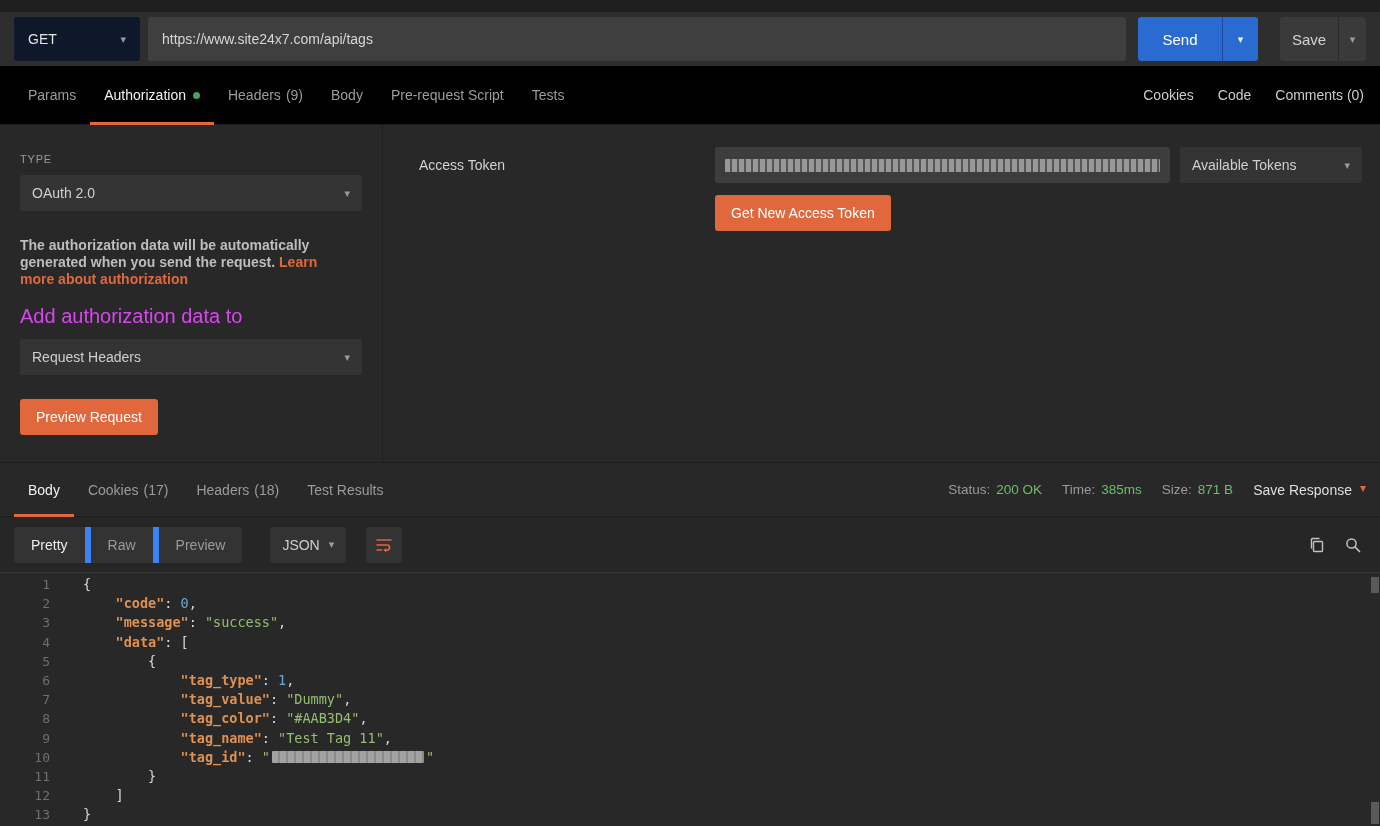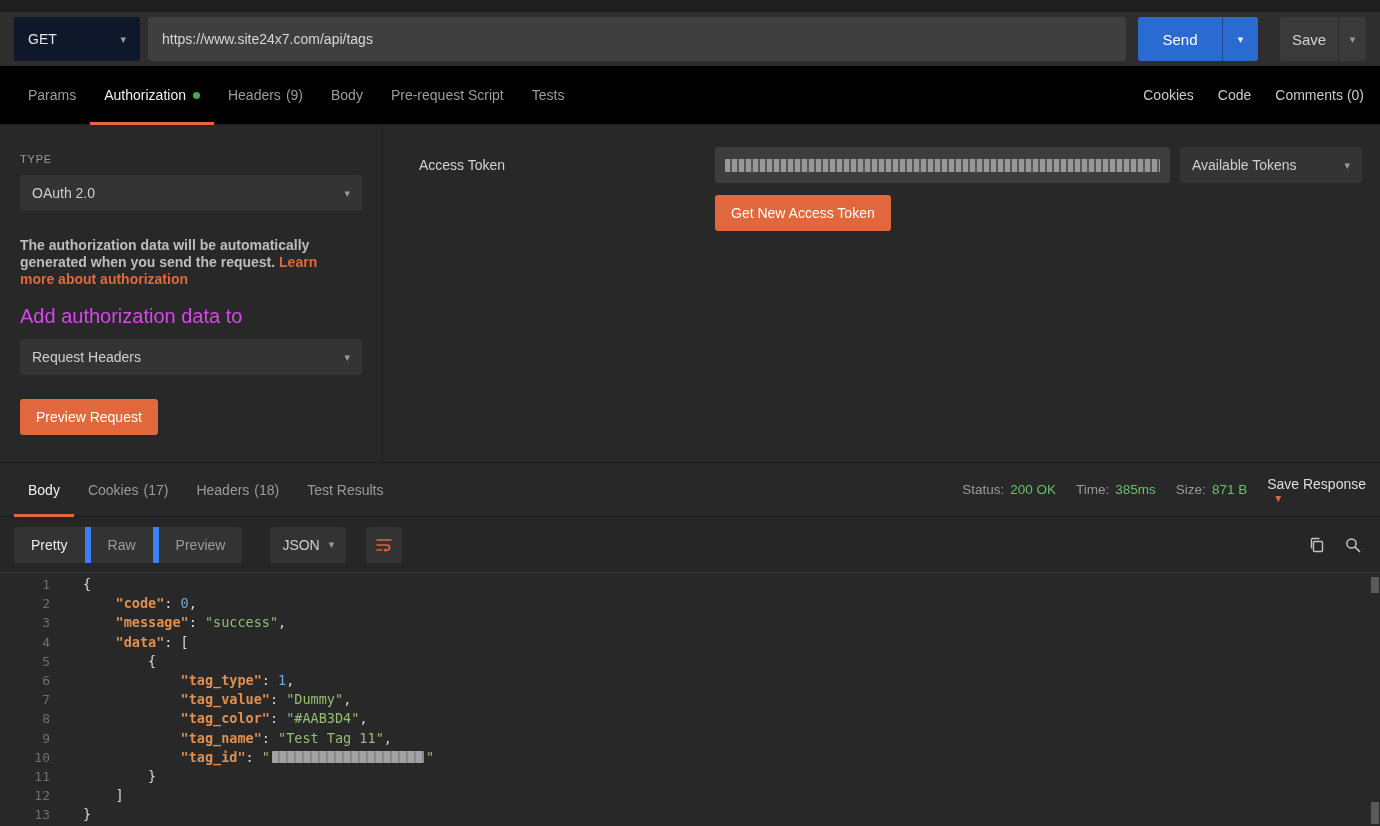--- a/index.html
+++ b/index.html
@@ -60,21 +60,21 @@
   .token-stripes{height:13px;width:100%;border-radius:1px;background:repeating-linear-gradient(90deg,#989898 0px,#989898 5px,#565656 5px,#565656 7px);}
   .avail-select{position:absolute;left:797px;top:22px;width:182px;}
   .get-token-btn{position:absolute;left:332px;top:70px;}
 
   
   .resp-header{height:54px;background:#282828;border-top:1px solid #1d1d1d;display:flex;align-items:stretch;padding:0 14px;flex:0 0 auto;}
   .resp-meta{margin-left:auto;display:flex;align-items:center;gap:20px;font-size:13.5px;}
   .meta-pair{display:flex;align-items:center;white-space:nowrap;}
   .meta-label{color:#9a9a9a;}
   .meta-value{color:var(--green);margin-left:6px;}
-  .save-response{display:flex;align-items:flex-start;cursor:pointer;white-space:nowrap;flex-direction:column;}
+  .save-response{display:flex;align-items:flex-start;cursor:pointer;white-space:nowrap;}
   .save-response-label{color:#dedede;font-size:14px;}
   .save-response .caret{color:var(--accent);margin-left:8px;font-size:12px;}
 
   
   .resp-toolbar{height:56px;background:#262626;border-top:1px solid #202020;display:flex;align-items:center;padding:0 14px;flex:0 0 auto;}
   .seg-group{display:flex;height:36px;background:#333333;border-radius:3px;overflow:hidden;}
   .seg-btn{padding:0 17px;display:flex;align-items:center;color:#9b9b9b;font-size:14px;border-right:6px solid #3b82f6;cursor:pointer;}
   .seg-btn:last-child{border-right:none;}
   .seg-btn.active{color:#ececec;}
   .format-select{margin-left:28px;width:76px;height:36px;background:#333333;}

